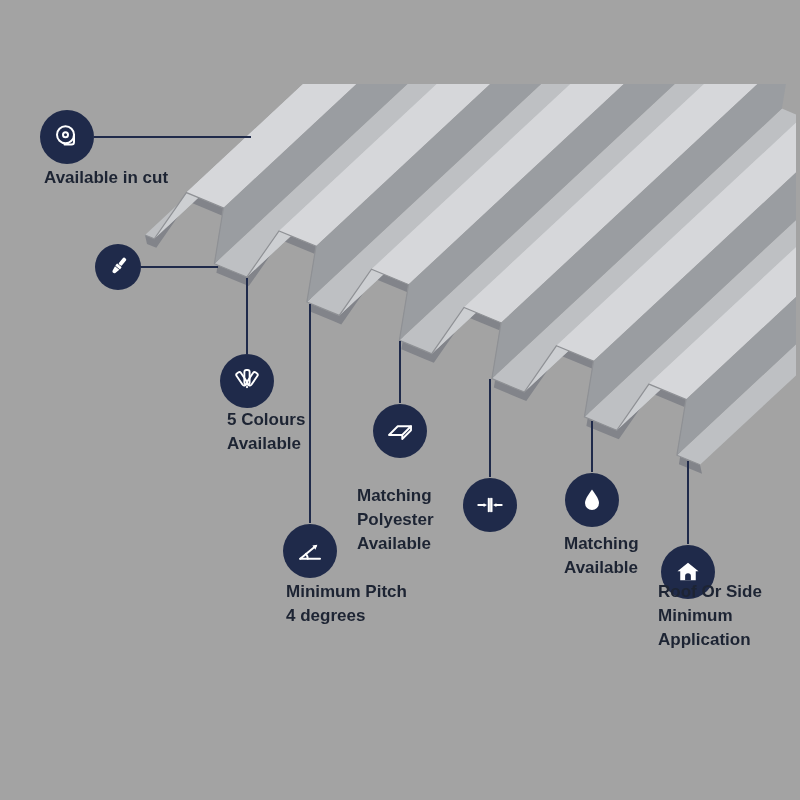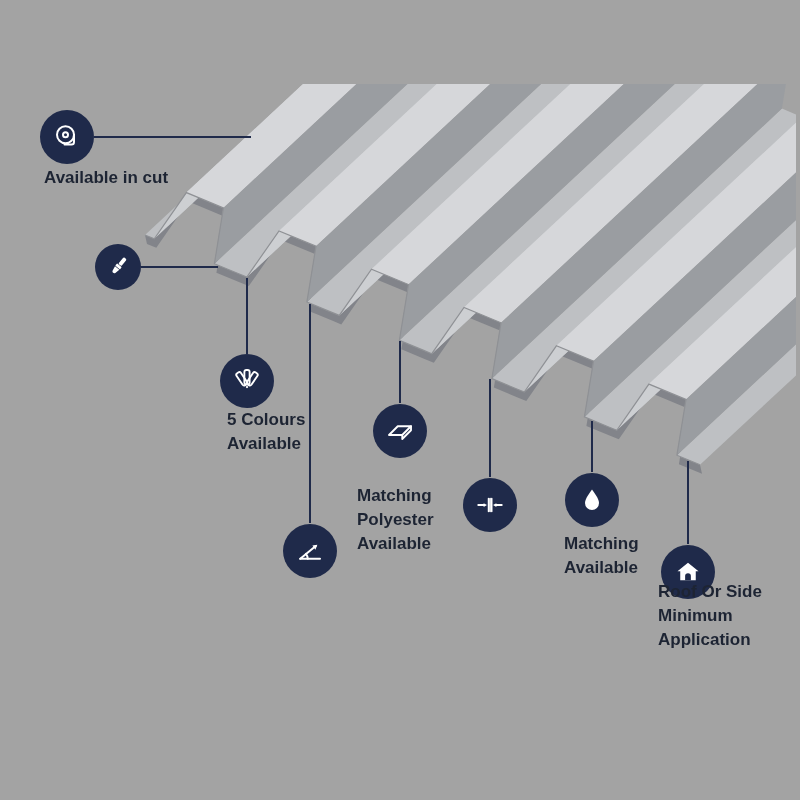--- a/index.html
+++ b/index.html
@@ -138,20 +138,24 @@
   </div>
 
   <div class="icon p5i">
     <svg width="30" height="30" viewBox="0 0 24 24" fill="none" stroke="#fff" stroke-width="1.6" stroke-linecap="round">
       <path d="M4.2 18.2 H20"></path>
       <path d="M4.2 18.2 L16.6 8"></path>
       <path d="M10.2 18.2 A6 6 0 0 0 8.7 14.3"></path>
       <polygon points="17.9,6.9 13.9,7.6 16.3,10.9" fill="#fff" stroke="none"></polygon>
     </svg>
   </div>
+  <div class="label p5l">
+    <span>Minimum Pitch</span>
+    <span>4 degrees</span>
+  </div>
 
   <div class="icon p6i">
     <svg width="30" height="30" viewBox="0 0 24 24" fill="none" stroke="#fff" stroke-width="1.5" stroke-linecap="round">
       <path d="M2.6 12 H7 M21.4 12 H17"></path>
       <polygon points="9.6,12 6.9,10.5 6.9,13.5" fill="#fff" stroke="none"></polygon>
       <polygon points="14.4,12 17.1,10.5 17.1,13.5" fill="#fff" stroke="none"></polygon>
       <path d="M10.8 6.8 V17.2 M12.1 6.8 V17.2 M13.4 6.8 V17.2" stroke-width="1.2"></path>
     </svg>
   </div>
 

